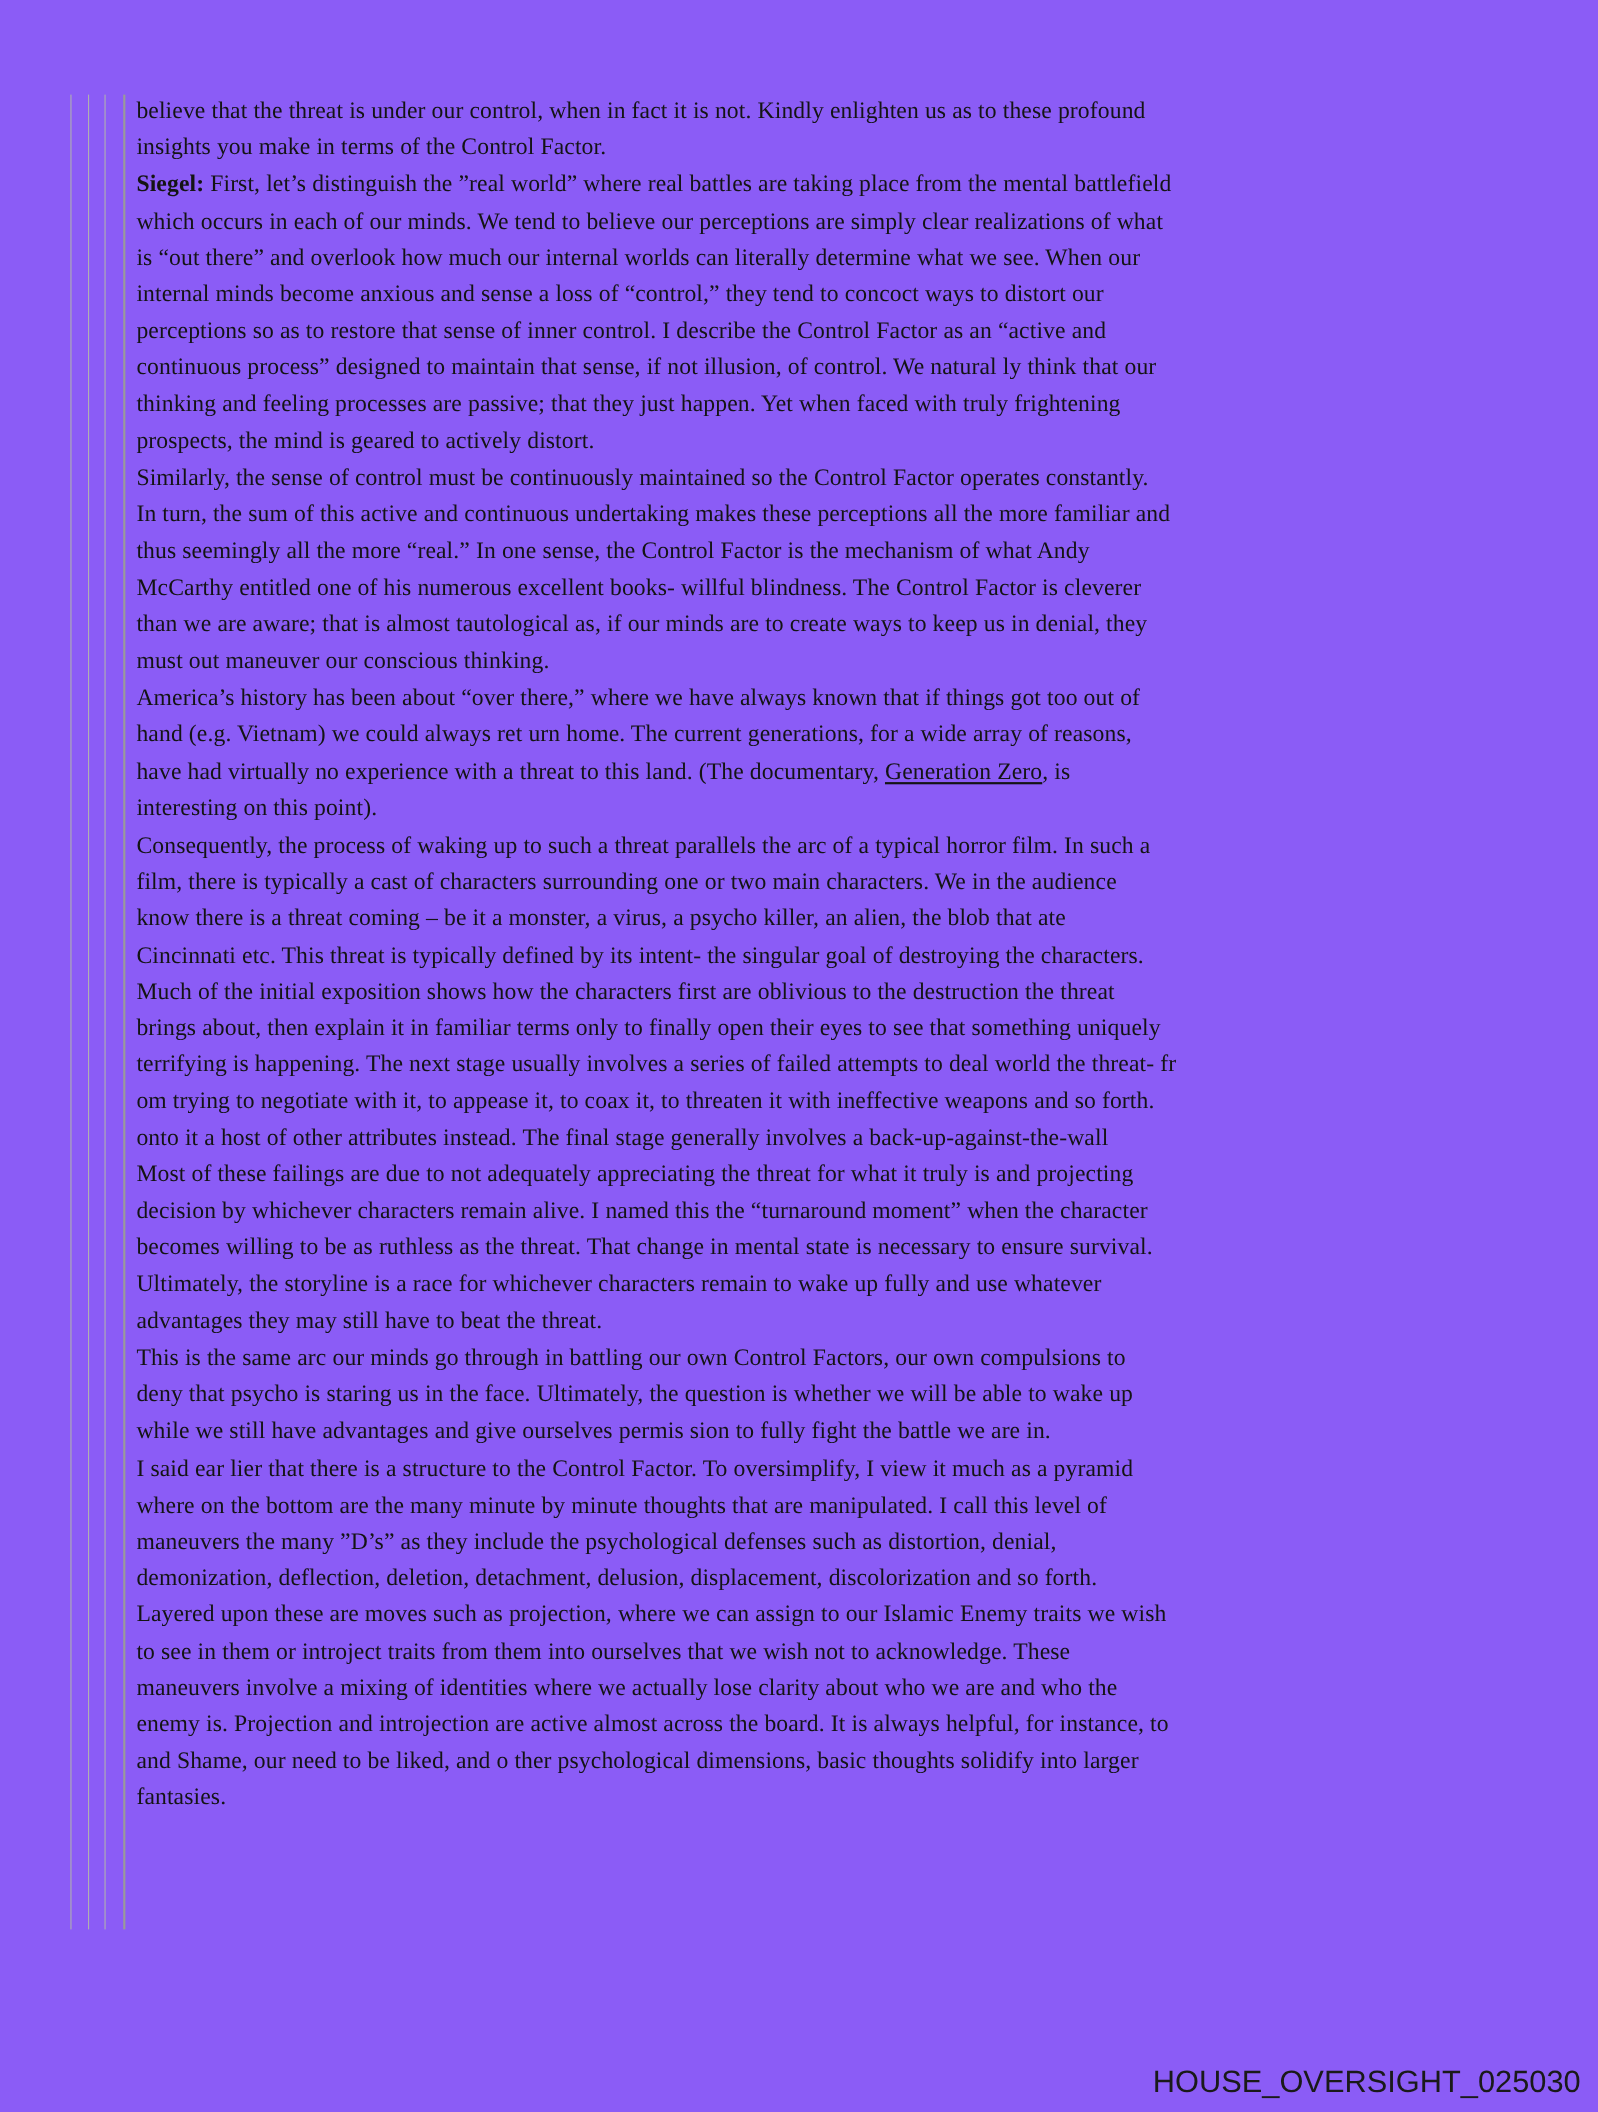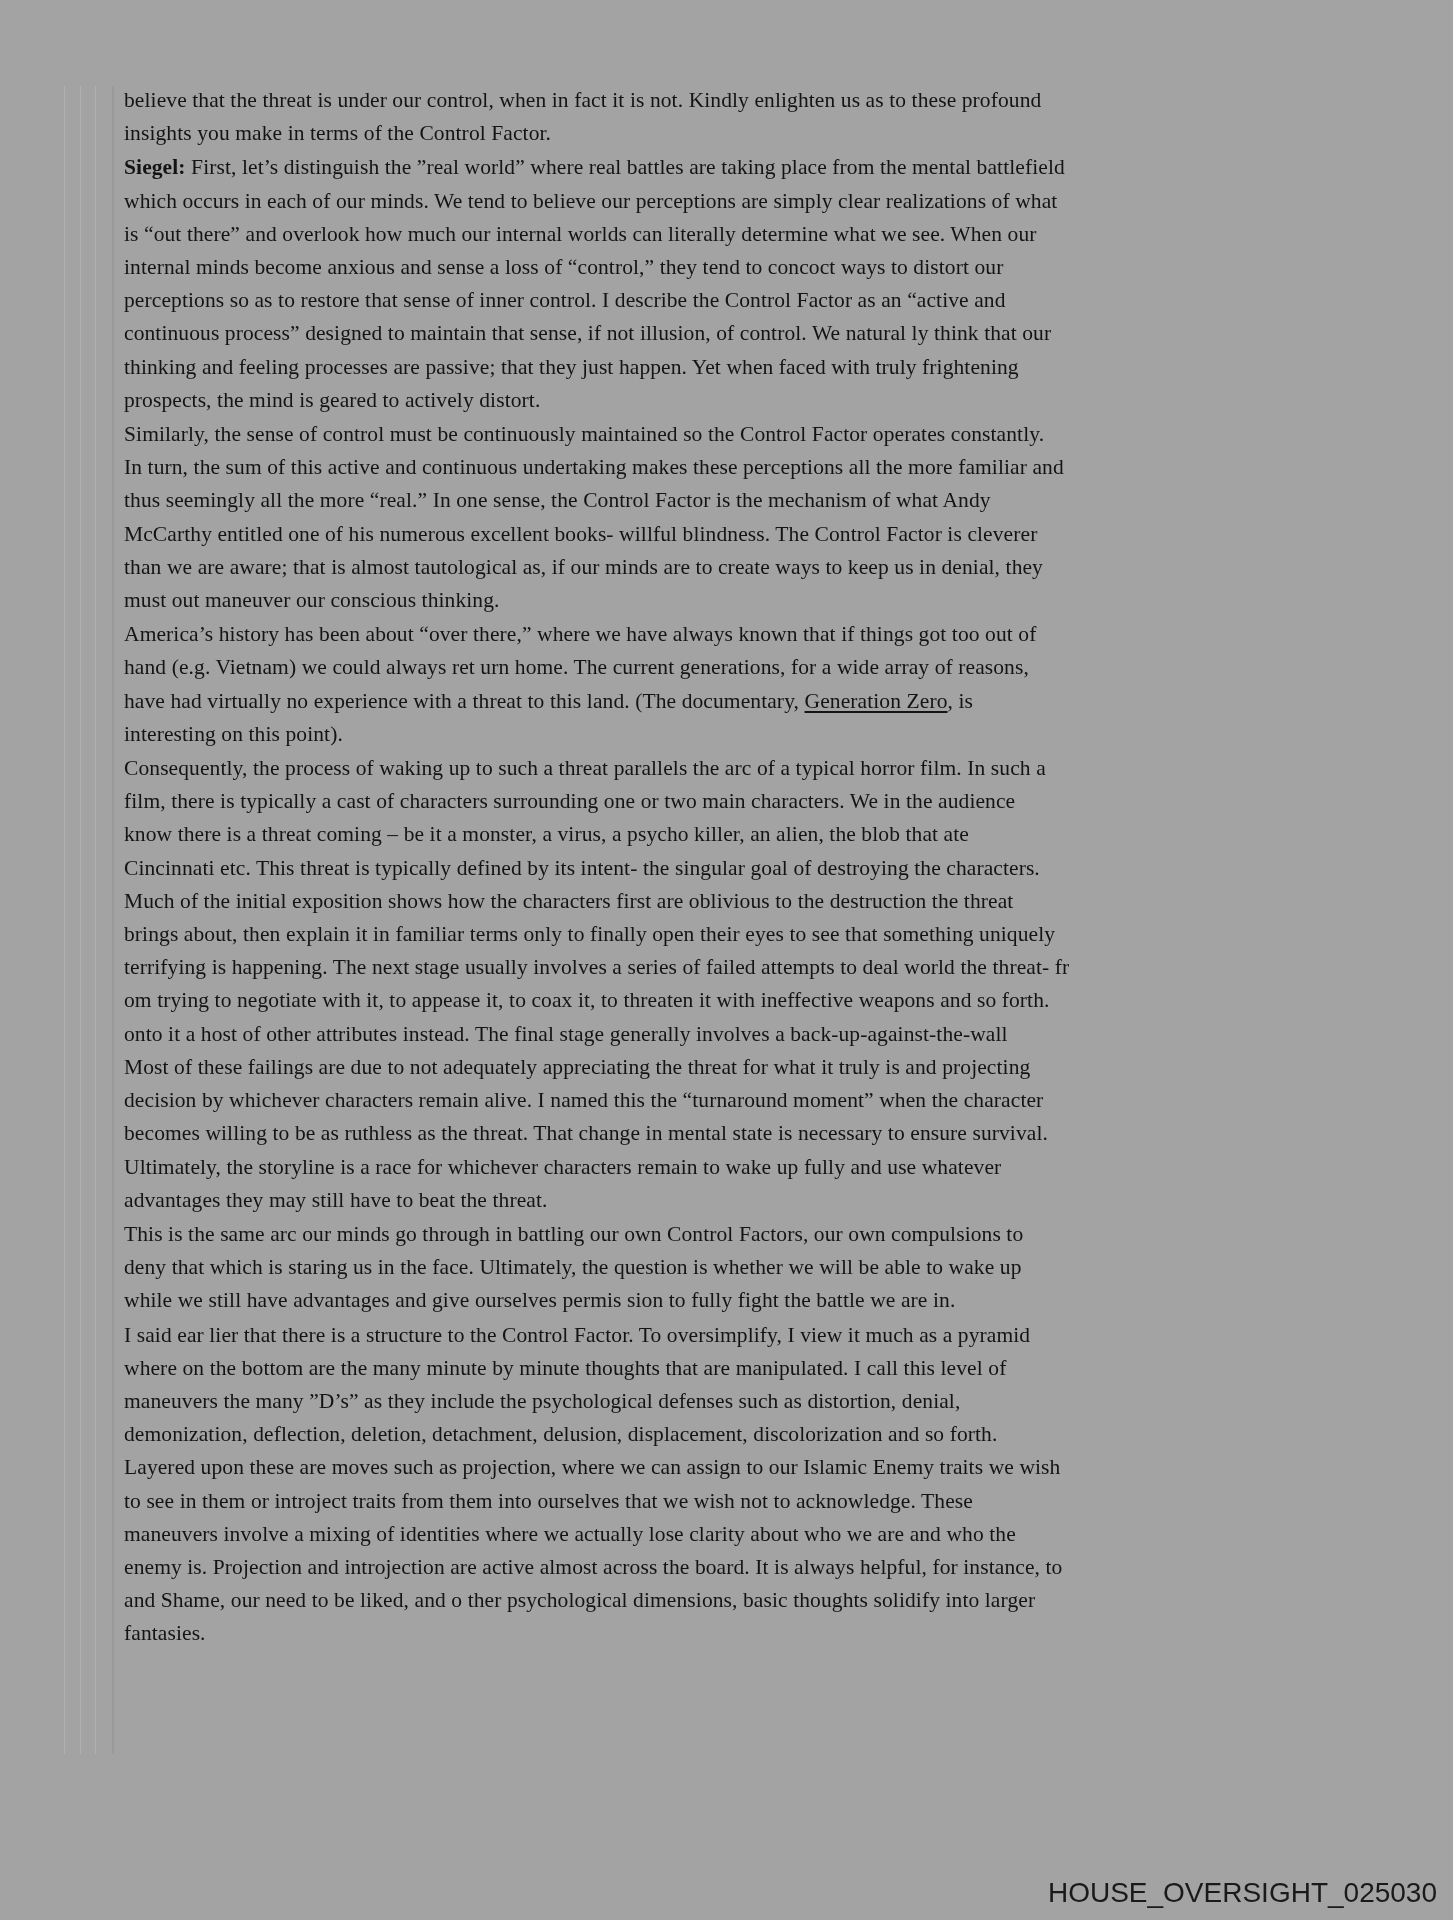--- a/index.html
+++ b/index.html
@@ -1,20 +1,20 @@
 <!DOCTYPE html>
 <html><head>
 <meta charset="utf-8">
 <style>
   html, body { margin: 0; padding: 0; background: #ffffff; }
   .page {
     position: relative;
     width: 1453px;
     height: 1920px;
-    background: #a3a3a3;
+    background: #8b5cf6;
     overflow: hidden;
     font-family: "Liberation Serif", serif;
   }
   .margin-rules { position: absolute; top: 86px; left: 0; width: 130px; height: 1668px; }
   .rule {
     position: absolute;
     top: 0;
     width: 1px;
     height: 1668px;
     background: #b0b0b0;
@@ -104,21 +104,21 @@
         <div class="line">om trying to negotiate with it, to appease it, to coax it, to threaten it with ineffective weapons and so forth.</div>
         <div class="line">onto it a host of other attributes instead. The final stage generally involves a back-up-against-the-wall</div>
         <div class="line">Most of these failings are due to not adequately appreciating the threat for what it truly is and projecting</div>
         <div class="line">decision by whichever characters remain alive. I named this the “turnaround moment” when the character</div>
         <div class="line">becomes willing to be as ruthless as the threat. That change in mental state is necessary to ensure survival.</div>
         <div class="line">Ultimately, the storyline is a race for whichever characters remain to wake up fully and use whatever</div>
         <div class="line">advantages they may still have to beat the threat.</div>
       </div>
       <div class="paragraph">
         <div class="line">This is the same arc our minds go through in battling our own Control Factors, our own compulsions to</div>
-        <div class="line">deny that which is staring us in the face. Ultimately, the question is whether we will be able to wake up</div>
+        <div class="line">deny that psycho is staring us in the face. Ultimately, the question is whether we will be able to wake up</div>
         <div class="line">while we still have advantages and give ourselves permis sion to fully fight the battle we are in.</div>
       </div>
       <div class="paragraph">
         <div class="line">I said ear lier that there is a structure to the Control Factor. To oversimplify, I view it much as a pyramid</div>
         <div class="line">where on the bottom are the many minute by minute thoughts that are manipulated. I call this level of</div>
         <div class="line">maneuvers the many ”D’s” as they include the psychological defenses such as distortion, denial,</div>
         <div class="line">demonization, deflection, deletion, detachment, delusion, displacement, discolorization and so forth.</div>
         <div class="line">Layered upon these are moves such as projection, where we can assign to our Islamic Enemy traits we wish</div>
         <div class="line">to see in them or introject traits from them into ourselves that we wish not to acknowledge. These</div>
         <div class="line">maneuvers involve a mixing of identities where we actually lose clarity about who we are and who the</div>

